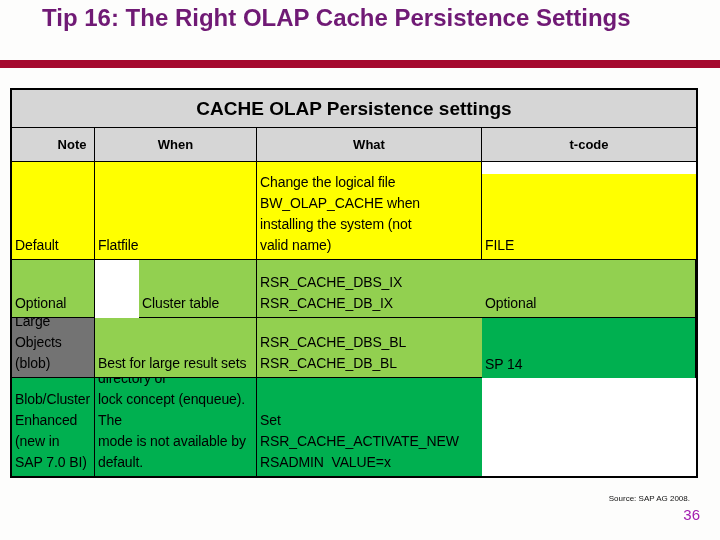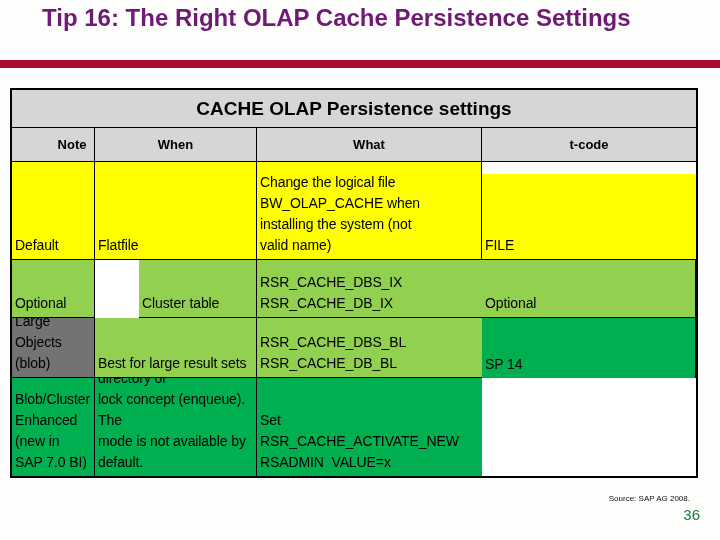--- a/index.html
+++ b/index.html
@@ -48,21 +48,21 @@
     border-right:1px solid #000;border-bottom:1px solid #000;
   }
   .c4{border-right:none;}
   .r4{border-bottom:none;}
   .source{
     position:absolute;right:30px;top:482px;
     font-size:8px;color:#111;margin-top:12px;
   }
   .page-num{
     position:absolute;right:20px;top:506px;
-    font-size:15px;color:#15803d;
+    font-size:15px;color:#a21caf;
   }
 </style>
 </head>
 <body>
 
 <div>
 
   <h1 class="title">Tip 16: The Right OLAP Cache Persistence Settings</h1>
   <div class="accent-bar" style="background-color: rgb(165, 10, 47);"></div>
 

